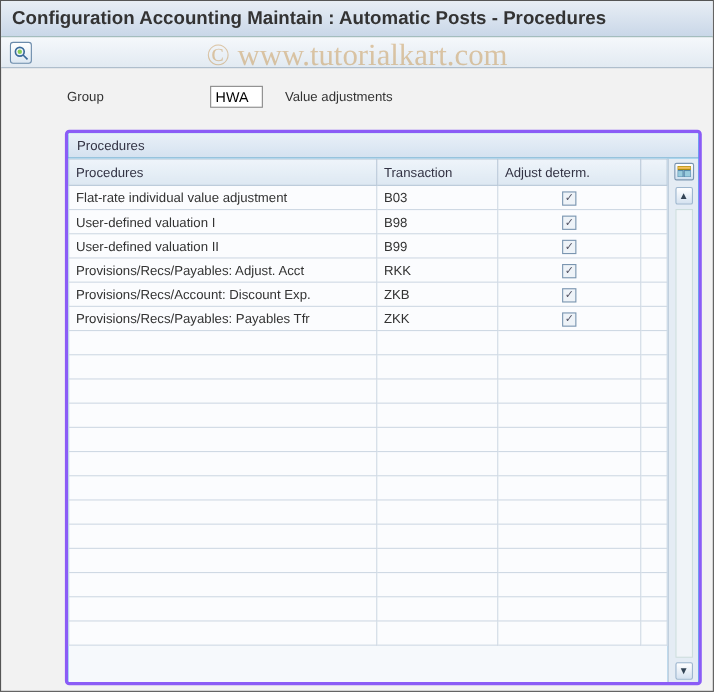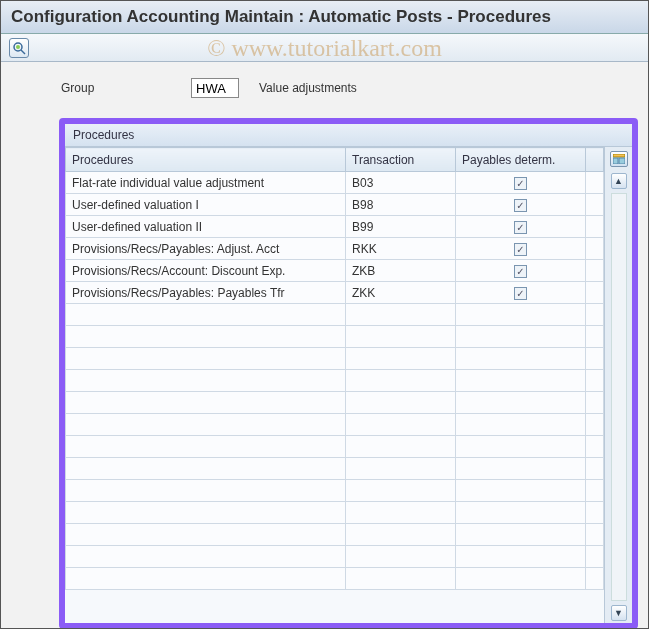--- a/index.html
+++ b/index.html
@@ -40,21 +40,21 @@
       display: flex;
       align-items: center;
       justify-content: center;
       cursor: pointer;
     }
     .watermark {
       position: absolute;
       top: 34px;
       left: 0; right: 0;
       text-align: center;
-      font-size: 24px;
+      font-size: 28px;
       color: rgba(200,150,80,0.5);
       font-family: Georgia, serif;
       pointer-events: none;
       z-index: 50;
     }
     .content {
       padding: 12px 10px;
       margin-left: 48px;
     }
     .field-row {
@@ -69,21 +69,21 @@
       width: 48px;
       height: 20px;
       border: 1px solid #888;
       background: #fff;
       font-size: 13px;
       padding: 0 4px;
       text-align: left;
     }
     .field-desc { margin-left: 10px; color: #333; }
     .panel {
-      border: 6px solid #8b5cf6;
+      border: 3px solid #8b5cf6;
       border-radius: 4px;
       background: #0ea5e9;
       overflow: hidden;
     }
     .panel-header {
       background: linear-gradient(#e9f0f8,#d5e2f0);
       border-bottom: 1px solid #b8c8d8;
       padding: 4px 8px;
       font-size: 12px;
       color: #334;
@@ -206,21 +206,21 @@
           <colgroup>
             <col class="c-desc">
               <col class="c-trans">
               <col class="c-acct">
               <col class="c-pad">
           </colgroup>
           <thead>
             <tr>
               <th>Procedures</th>
               <th>Transaction</th>
-              <th>Payables determ.</th>
+              <th>Adjust determ.</th>
               <th></th>
             </tr>
           </thead>
           <tbody id="tbody">
               <tr>
                 <td>Flat-rate individual value adjustment</td>
                 <td>B03</td>
                 <td class="center"><span class="checkbox">✓</span></td>
                 <td></td>
               </tr>

